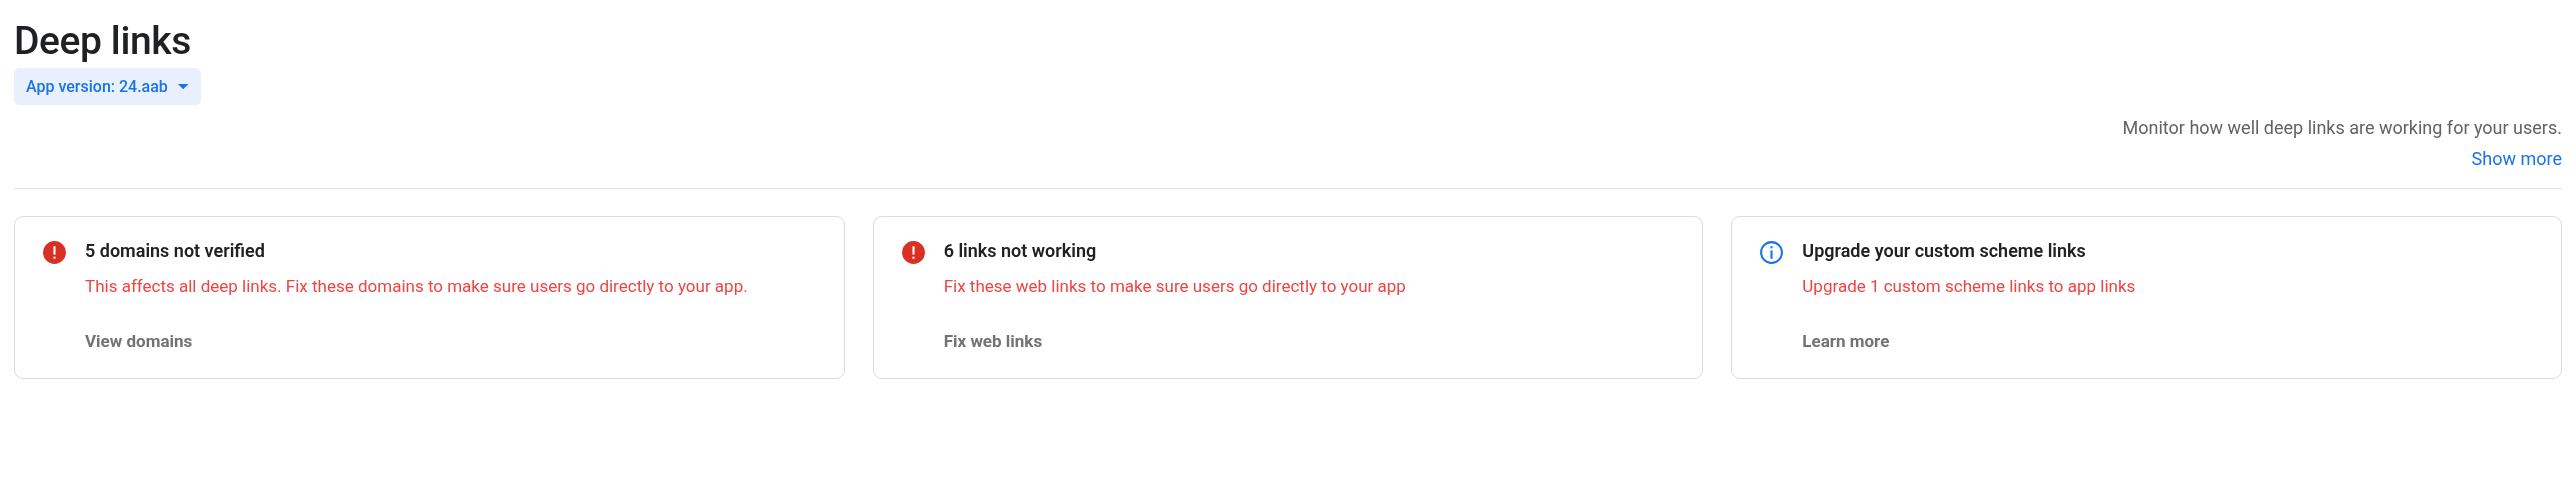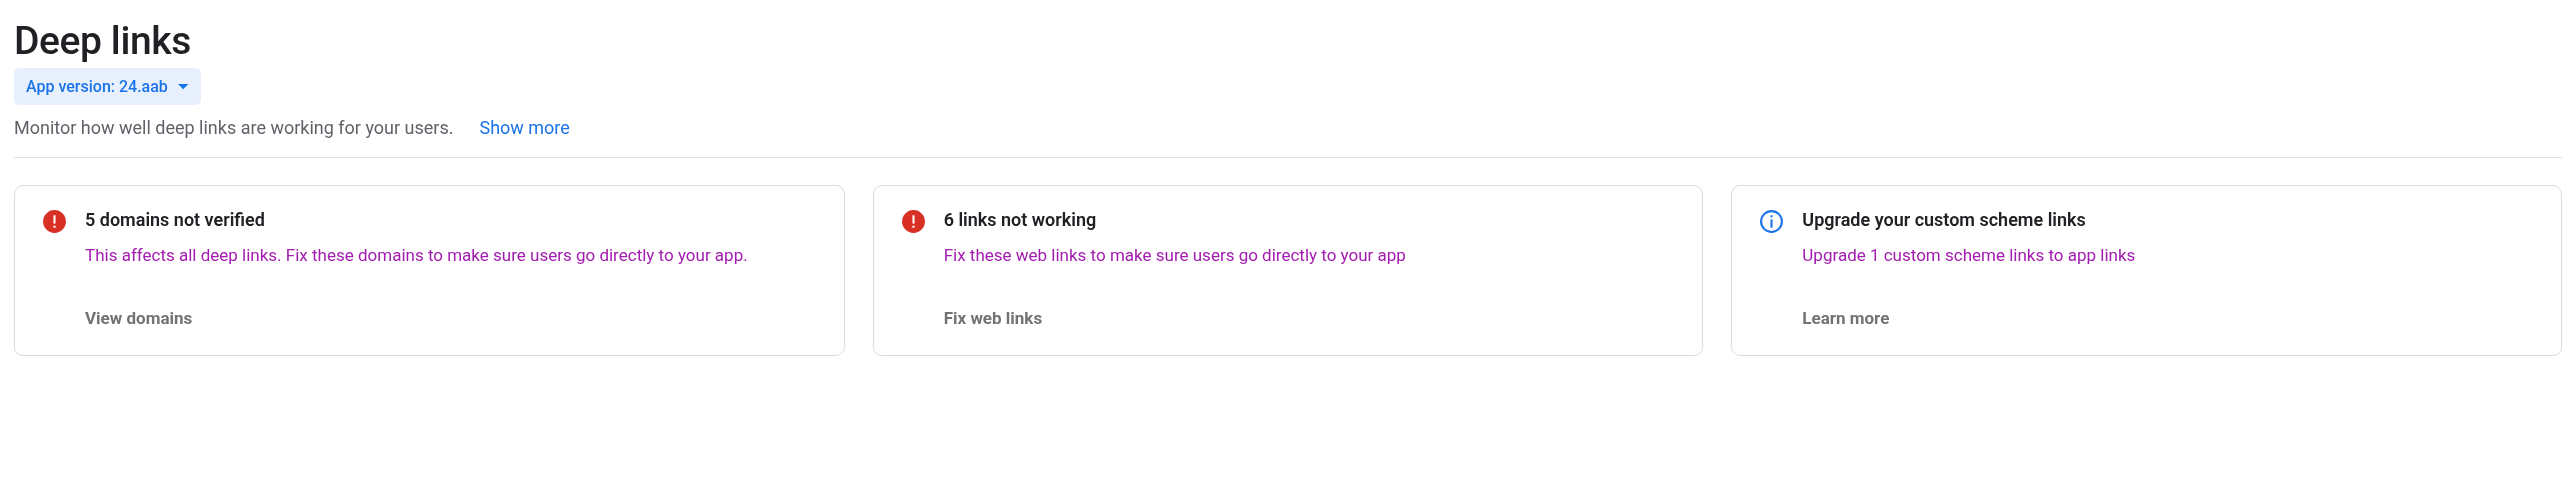--- a/index.html
+++ b/index.html
@@ -37,24 +37,25 @@
       font-weight: 500;
       cursor: pointer;
       margin-top: 3.5px;
     }
     .version-chip svg {
       fill: #1a73e8;
     }
     .subtitle-row {
       display: flex;
       align-items: flex-end;
-      gap: 26px;
+      gap: 10px;
       margin-top: 12.4px;
       padding-bottom: 19.5px;
       border-bottom: 0.9px solid #e0e0e0;
+      flex-direction: column;
     }
     .subtitle-text {
       font-size: 18px;
       color: #5f6368;
     }
     .show-more-link {
       font-size: 18px;
       color: #1a73e8;
       text-decoration: none;
       cursor: pointer;
@@ -84,23 +85,23 @@
       flex-direction: column;
     }
     .card-title {
       font-size: 18px;
       font-weight: 600;
       color: #202124;
       margin-bottom: 12.4px;
     }
     .card-desc {
       font-size: 17px;
-      color: #a21caf;
+      color: #ef4444;
       line-height: 1.5;
-      margin-bottom: 40px;
+      margin-bottom: 32px;
     }
     .card-action {
       font-size: 17px;
       color: #737373;
       font-weight: 700;
       text-decoration: none;
       cursor: pointer;
     }
     .error-icon-circle {
       fill: #d93025;

